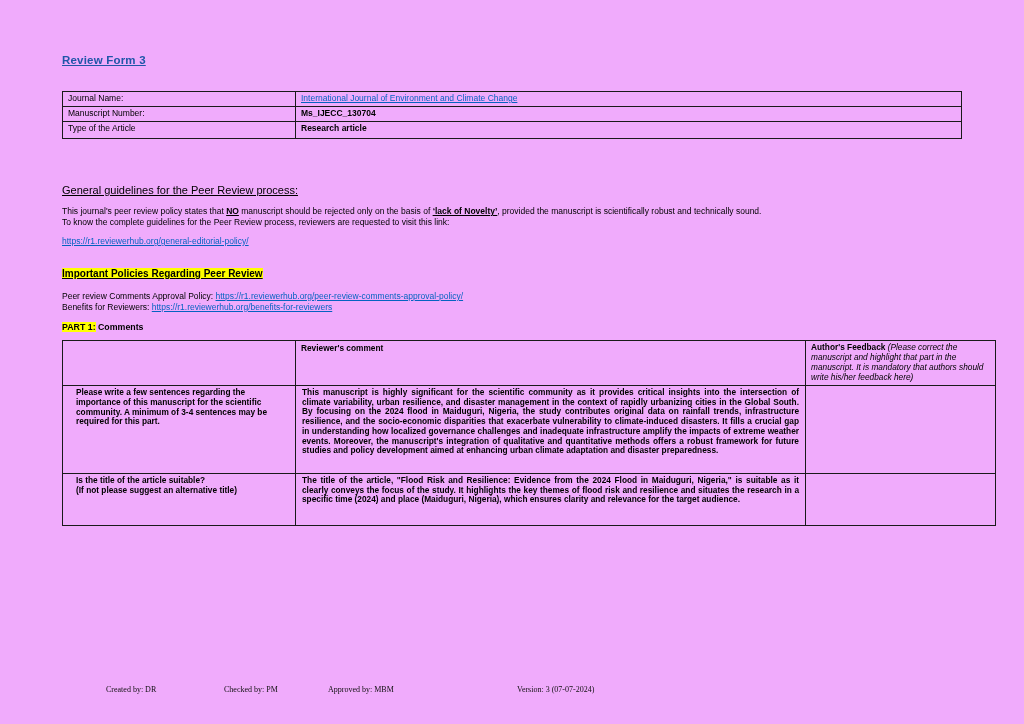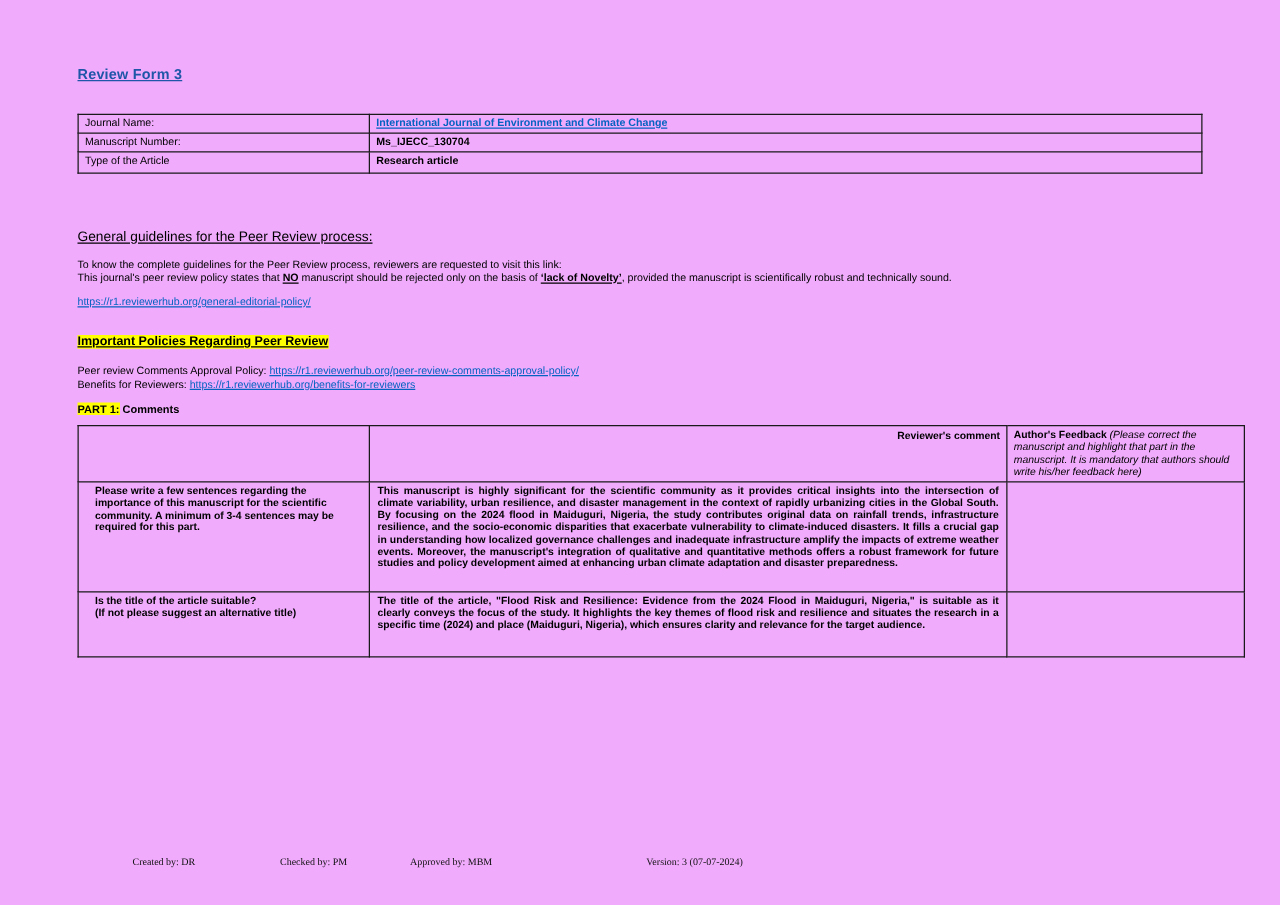--- a/index.html
+++ b/index.html
@@ -21,40 +21,40 @@
   .info-table { margin-top:25px; font-size:8.5px;padding-left:44px; }
   .info-table td { padding:1px 5px; }
   .info-label-col { width:222px; }
   .val { font-weight:bold; }
   .row-std td { height:12px; }
   .row-type td { height:14px; }
   .title-label { vertical-align:top; }
   .title-value { vertical-align:bottom; padding-bottom:4px !important; height:29px; }
 
   a.link, .link { color:#0563c1; text-decoration:underline; cursor:pointer; }
-  .link-bold { font-weight:bold;text-align:right; }
+  .link-bold { font-weight:normal;text-align:right; }
 
   .section-heading {
     margin-top:45px; font-size:11px; font-weight:normal; text-decoration:underline;
   }
   .para { margin-top:10px; font-size:8.5px; line-height:11px; width:900px; }
   .link-line { margin-top:8px; font-size:8.5px; line-height:11px; }
   .bu { font-weight:bold; text-decoration:underline; }
   .hl { background:#ffff00; }
   .policies-heading {
     margin-top:21px; font-size:10px; font-weight:bold; text-decoration:underline;
     display:inline-block;
   }
   .policy-lines { margin-top:10px; font-size:8.5px; line-height:10.5px; }
   .part1 { margin-top:10px; font-size:8.8px; font-weight:bold; }
 
   .comments-table { margin-top:8px; font-size:8.3px; }
   .comments-table td { padding:2px 5px; }
   .col-q { width:222px; }
-  .col-c { width:499px;text-align:right; }
+  .col-c { width:499px; }
   .col-f { width:179px; }
   .header-row td { height:40px; }
   .h-bold { font-weight:bold; }
   .h-italic { font-style:italic; font-weight:normal; }
   .feedback-head { line-height:9.9px; }
   .q-cell {
     font-weight:bold; line-height:9.8px; padding-left:13px !important;
     white-space:pre-line;
   }
   .c-cell {
@@ -95,22 +95,22 @@
       <tr class="row-type">
         <td>Type of the Article</td>
         <td class="val">Research article</td>
       </tr>
     </tbody>
       </table>
 
     <div class="section-heading">General guidelines for the Peer Review process:</div>
 
     <div class="para">
+      <div><span>This journal's peer review policy states that </span><span class="bu">NO</span><span> manuscript should be rejected only on the basis of </span><span class="bu">‘lack of Novelty’</span><span>, provided the manuscript is scientifically robust and technically sound.</span></div>
       <div>To know the complete guidelines for the Peer Review process, reviewers are requested to visit this link:</div>
-      <div><span>This journal's peer review policy states that </span><span class="bu">NO</span><span> manuscript should be rejected only on the basis of </span><span class="bu">‘lack of Novelty’</span><span>, provided the manuscript is scientifically robust and technically sound.</span></div>
     </div>
 
     <div class="link-line">
       <a class="link">https://r1.reviewerhub.org/general-editorial-policy/</a>
     </div>
 
     <div>
       <span class="policies-heading hl">Important Policies Regarding Peer Review</span>
     </div>
 

